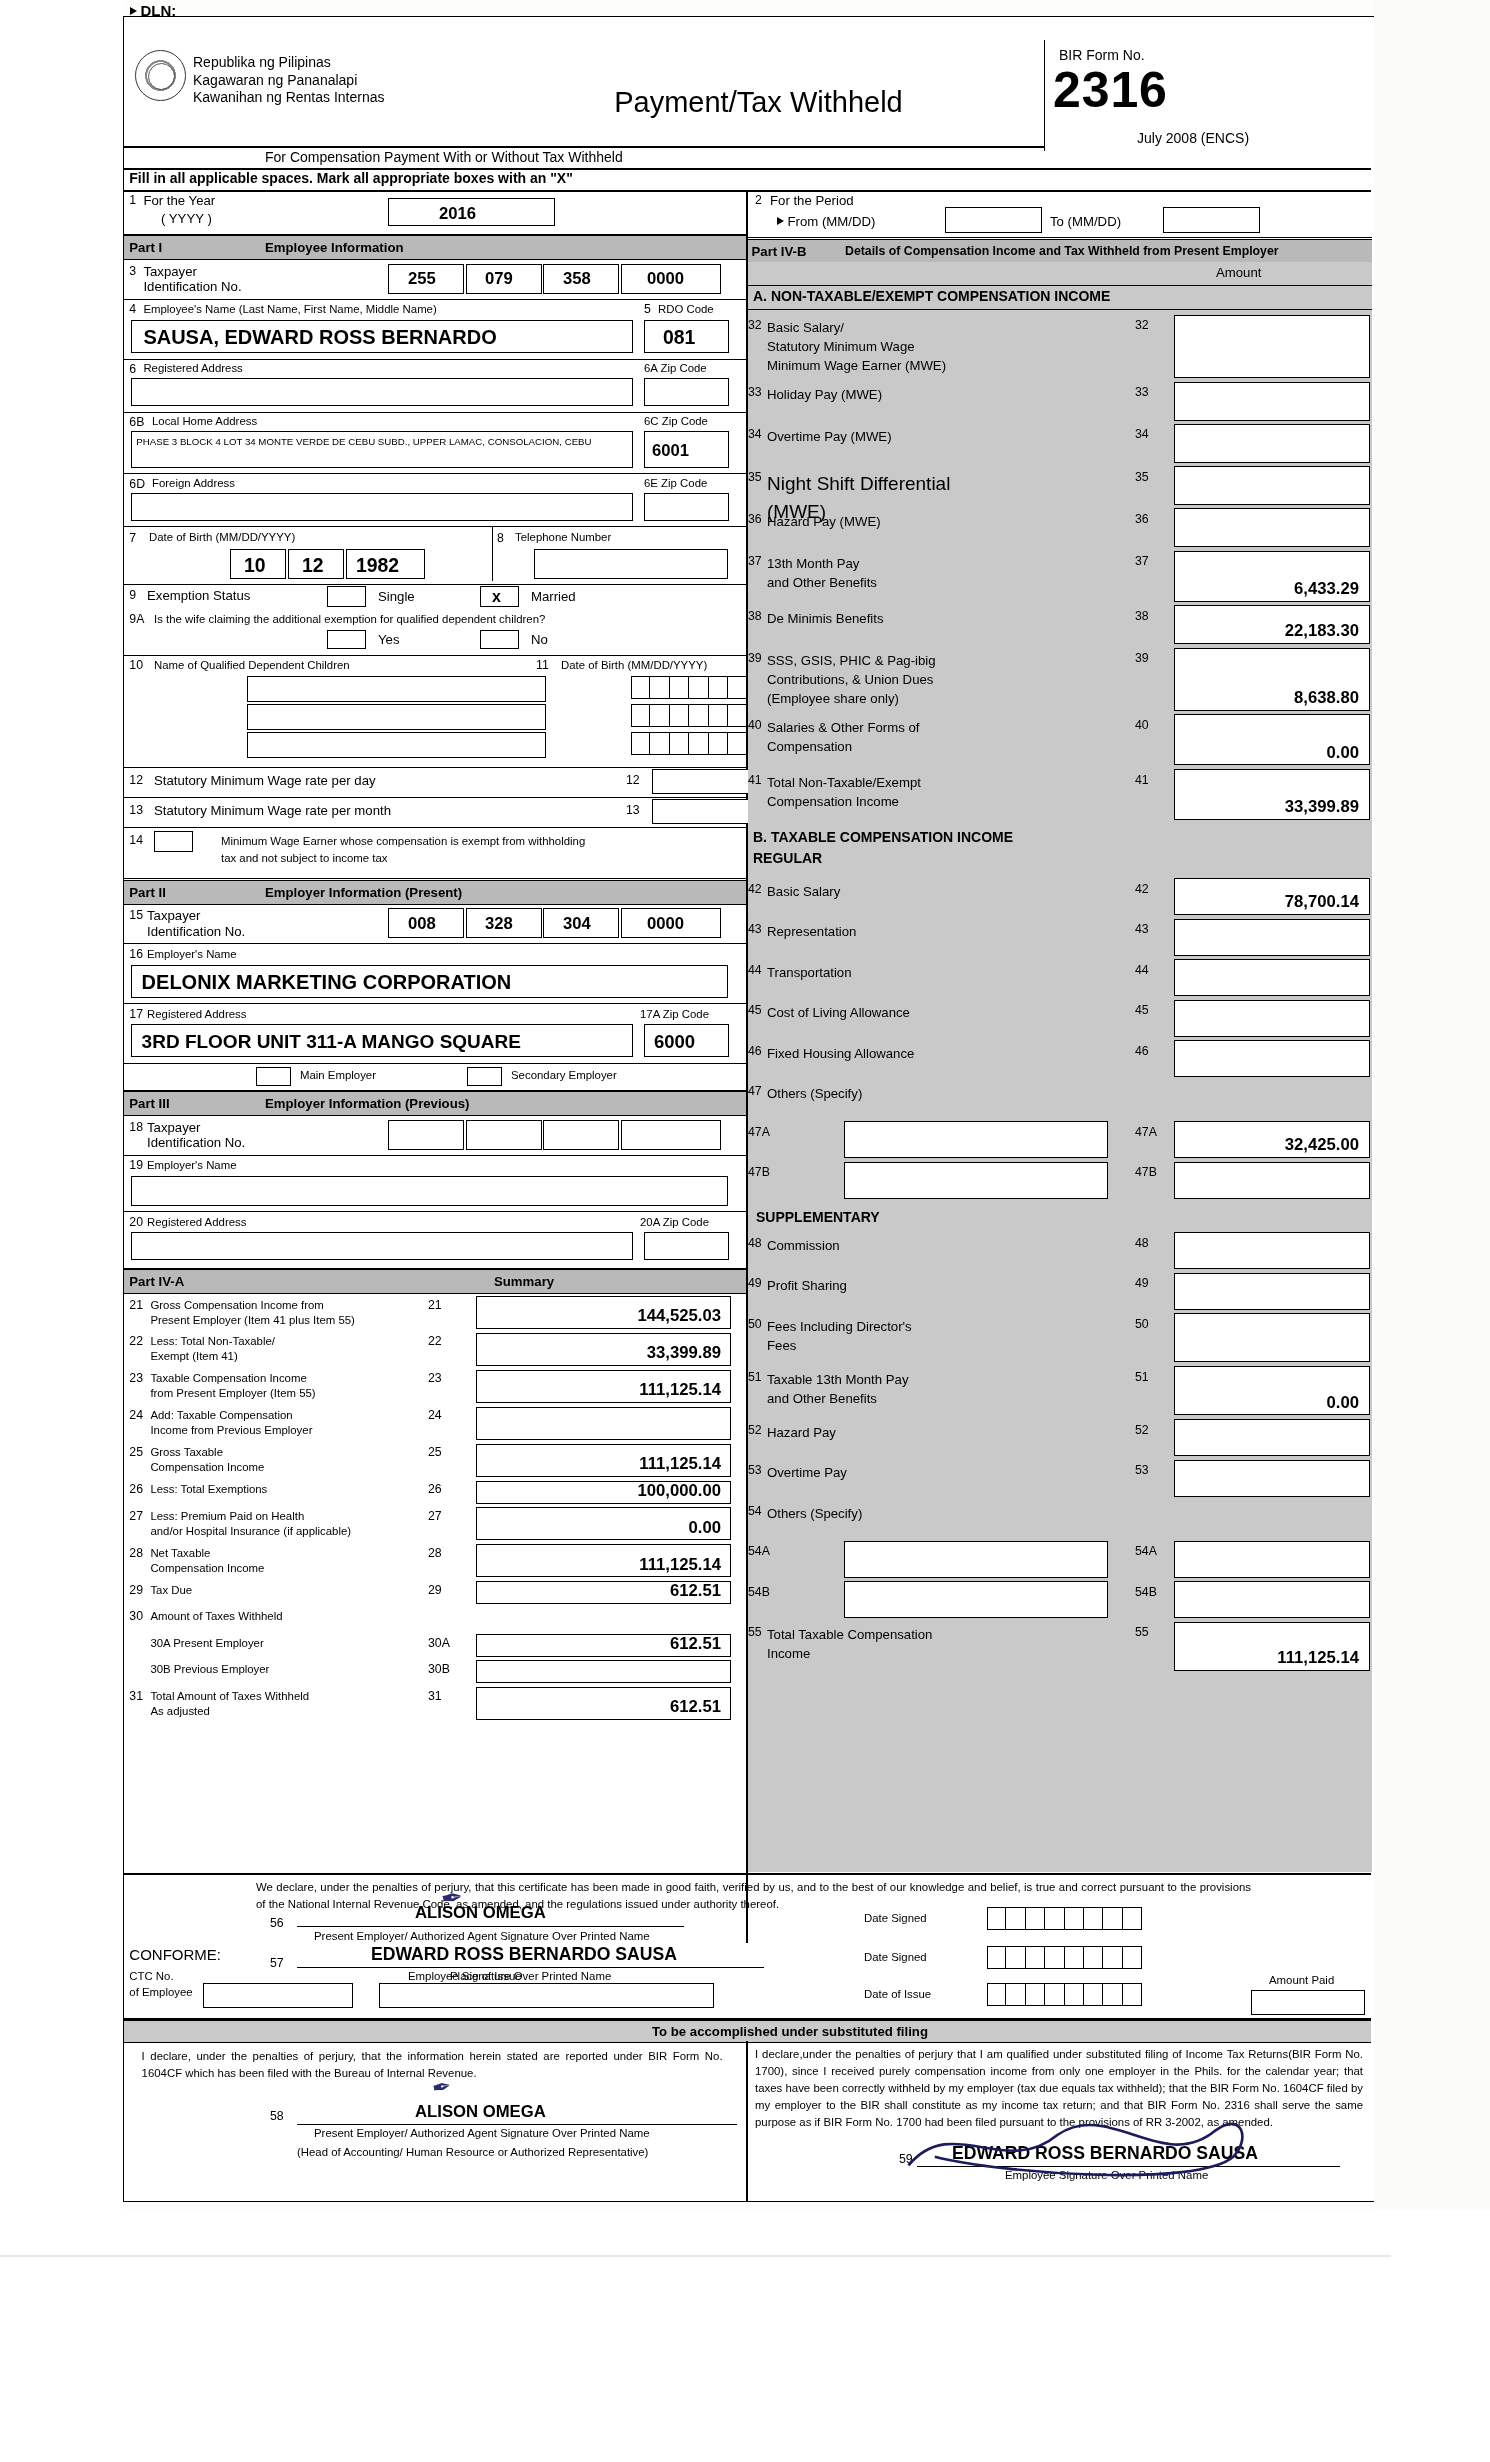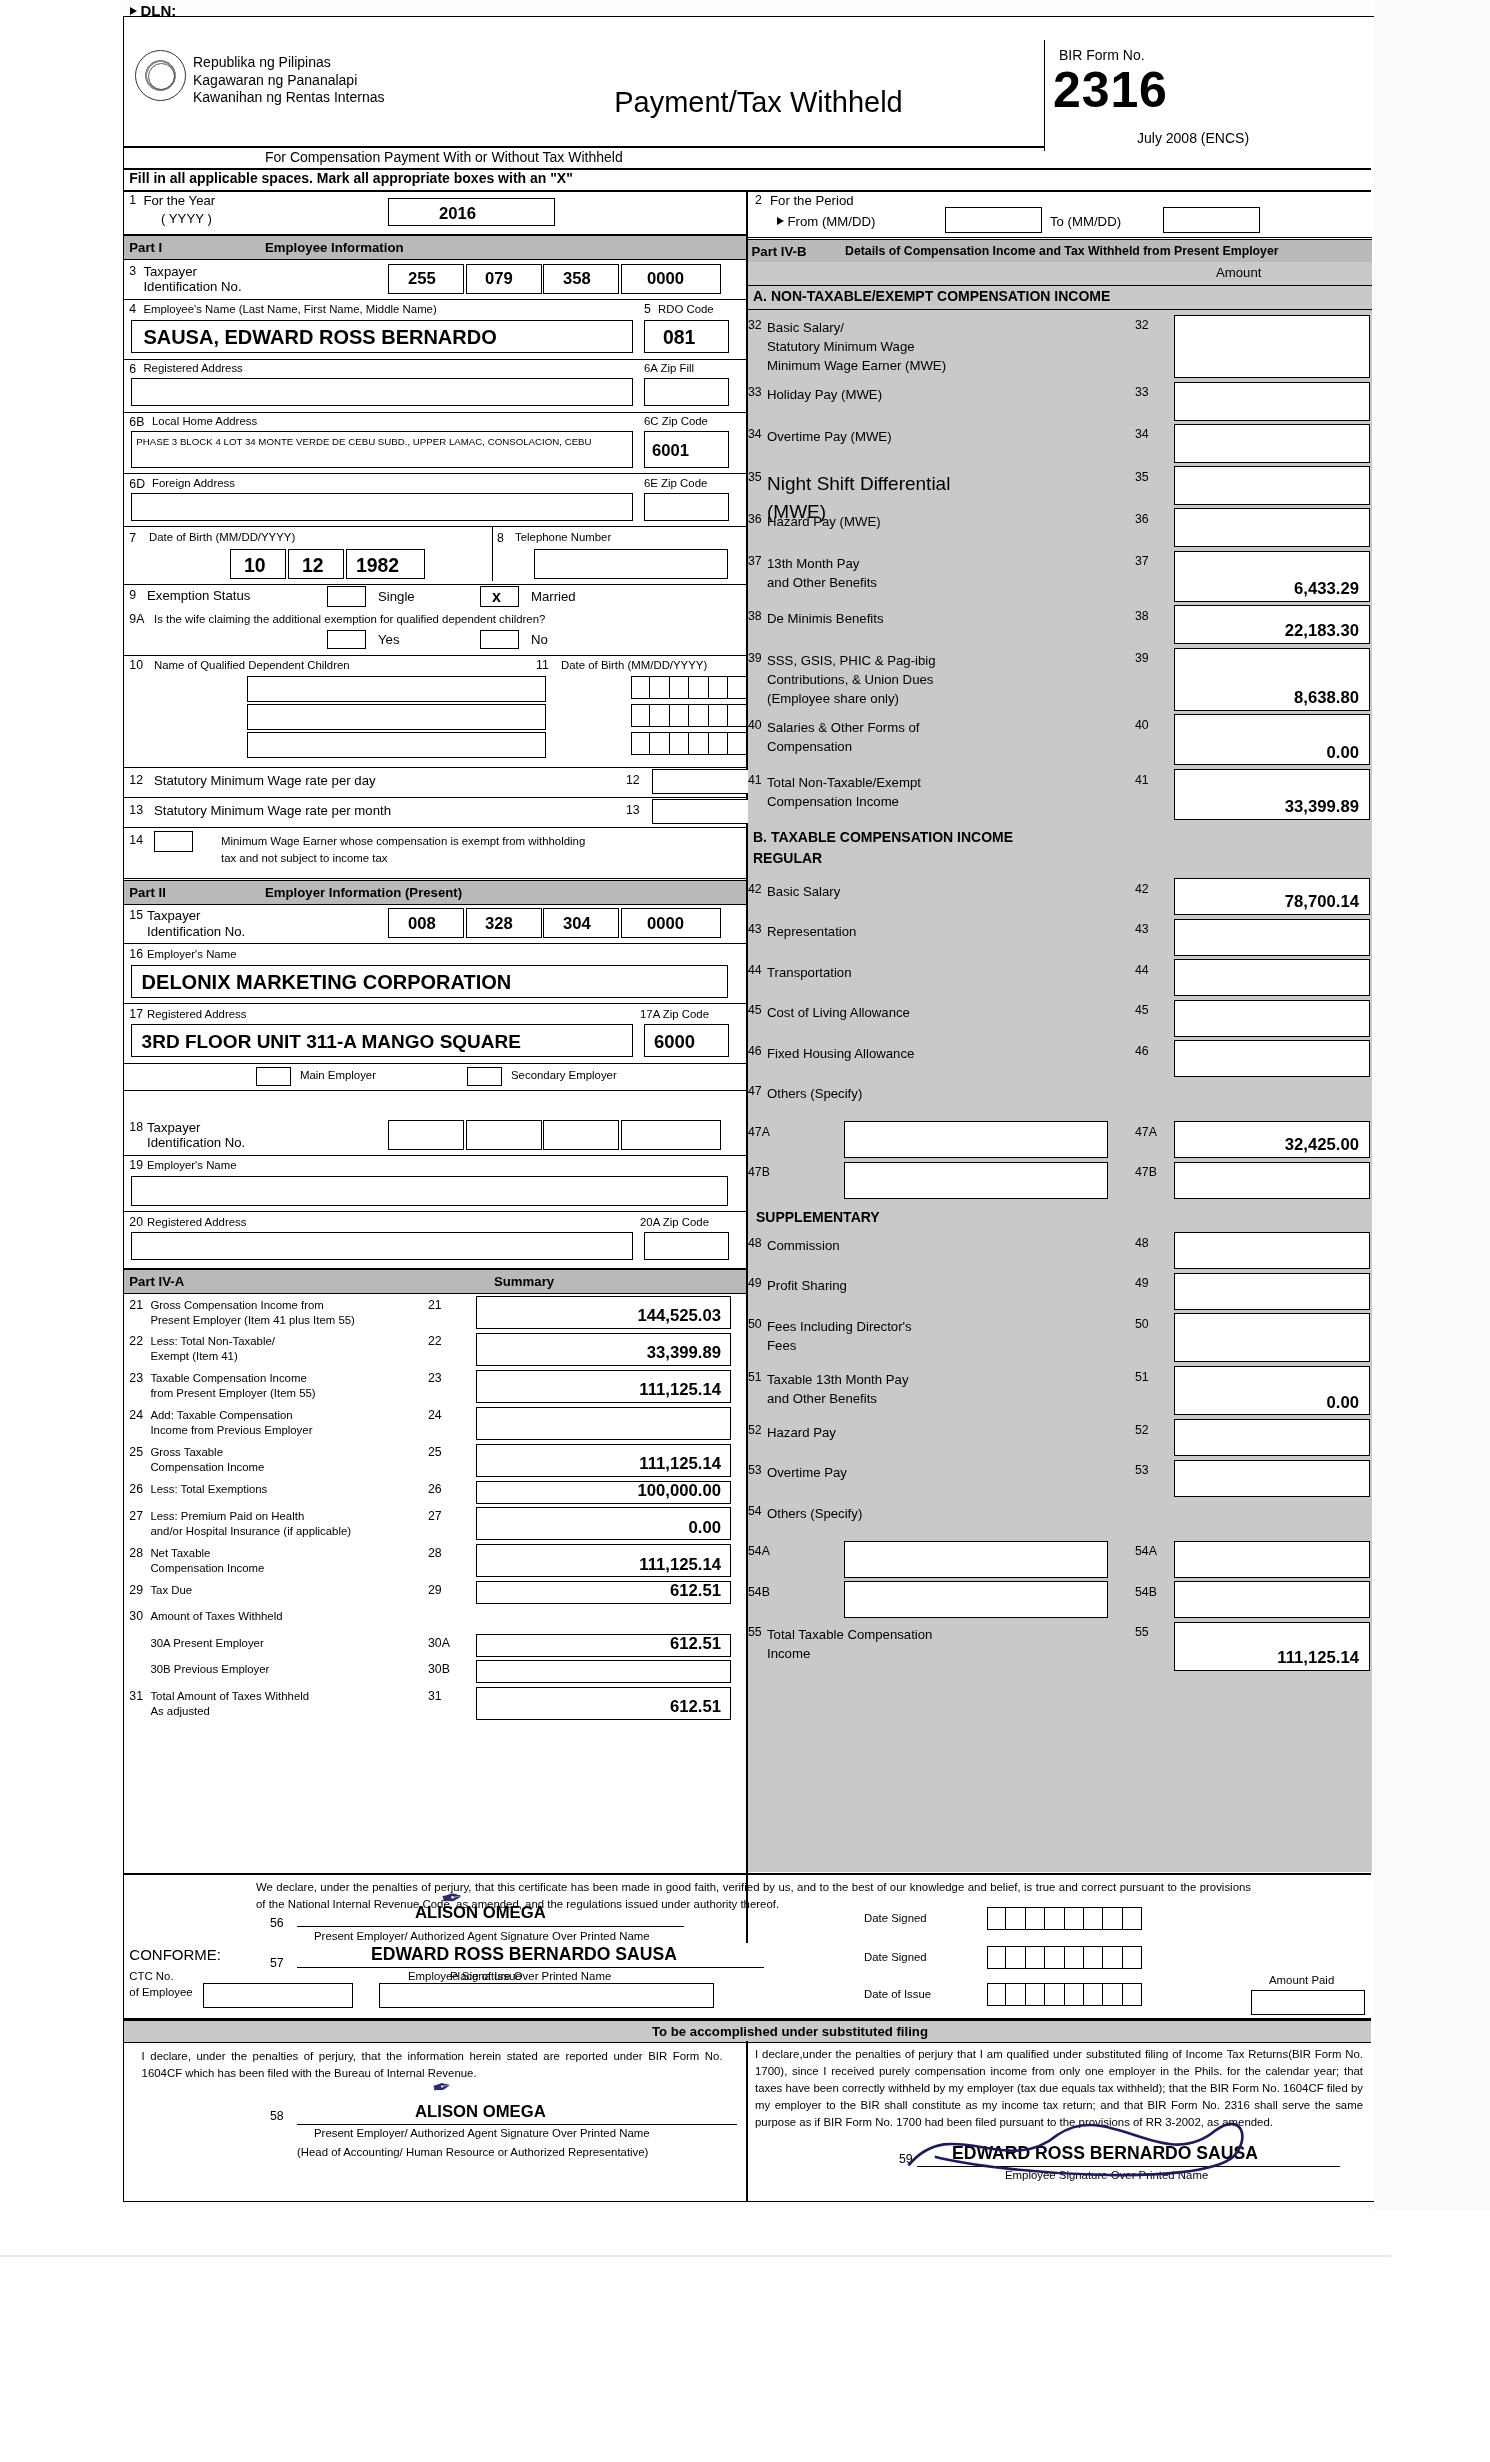--- a/index.html
+++ b/index.html
@@ -98,21 +98,21 @@
     <div class="lbl" style="left:520px;top:285px;font-size:12.3px">5</div>
     <div class="lbl sm" style="left:534px;top:286px;">RDO Code</div>
     <div class="fld" style="left:7px;top:303px;width:502px;height:33px;"></div>
     <div class="fldv" style="left:19.4px;top:309px;font-size:20px">SAUSA, EDWARD ROSS BERNARDO</div>
     <div class="fld" style="left:520px;top:303px;width:85px;height:33px;"></div>
     <div class="fldv" style="left:539px;top:309px;font-size:19.4px">081</div>
     <div class="ln hl" style="left:0;top:342px;width:622px;"></div>
 
     <div class="lbl" style="left:5.3px;top:345px;font-size:12.3px">6</div>
     <div class="lbl sm" style="left:19.4px;top:345px;">Registered Address</div>
-    <div class="lbl sm" style="left:520px;top:345px;">6A Zip Fill</div>
+    <div class="lbl sm" style="left:520px;top:345px;">6A Zip Code</div>
     <div class="fld" style="left:7px;top:361px;width:502px;height:28px;"></div>
     <div class="lbl xs" style="left:12.3px;top:368px;"></div>
     <div class="fld" style="left:520px;top:361px;width:85px;height:28px;"></div>
     <div class="fldv" style="left:534px;top:365px;"></div>
     <div class="ln hl" style="left:0;top:395px;width:622px;"></div>
 
     <div class="lbl" style="left:5.3px;top:398px;font-size:12.3px">6B</div>
     <div class="lbl sm" style="left:28px;top:398px;">Local Home Address</div>
     <div class="lbl sm" style="left:520px;top:398px;">6C Zip Code</div>
     <div class="fld" style="left:7px;top:414px;width:502px;height:37px;"></div>
@@ -230,20 +230,24 @@
     <div class="fld" style="left:520px;top:1007px;width:85px;height:33px;"></div>
     <div class="fldv" style="left:530px;top:1014px;font-size:18.5px">6000</div>
     <div class="ln hl" style="left:0;top:1046px;width:622px;"></div>
 
     <div class="chk" style="left:132px;top:1050px;width:35px;height:19.4px;"></div>
     <div class="lbl sm" style="left:176px;top:1052px;">Main Employer</div>
     <div class="chk" style="left:343px;top:1050px;width:35px;height:19.4px;"></div>
     <div class="lbl sm" style="left:387px;top:1052px;">Secondary Employer</div>
     <div class="ln hl" style="left:0;top:1073px;width:622px;"></div>
 
+    <div class="secbar" style="left:0;top:1074px;width:622px;height:23px;">
+      <div class="t" style="left:5.3px;top:3.5px;">Part III</div>
+      <div class="t" style="left:141px;top:3.5px;">Employer Information (Previous)</div>
+    </div>
 
     <div class="lbl" style="left:5.3px;top:1103px;font-size:12.3px">18</div>
     <div class="lbl" style="left:23px;top:1103px;">Taxpayer</div>
     <div class="lbl" style="left:23px;top:1118px;">Identification No.</div>
     <div class="fld" style="left:264px;top:1103px;width:76px;height:30px;"></div>
     <div class="fld" style="left:342px;top:1103px;width:76px;height:30px;"></div>
     <div class="fld" style="left:419px;top:1103px;width:76px;height:30px;"></div>
     <div class="fld" style="left:497px;top:1103px;width:100px;height:30px;"></div>
     <div class="ln hl" style="left:0;top:1138px;width:622px;"></div>
 

